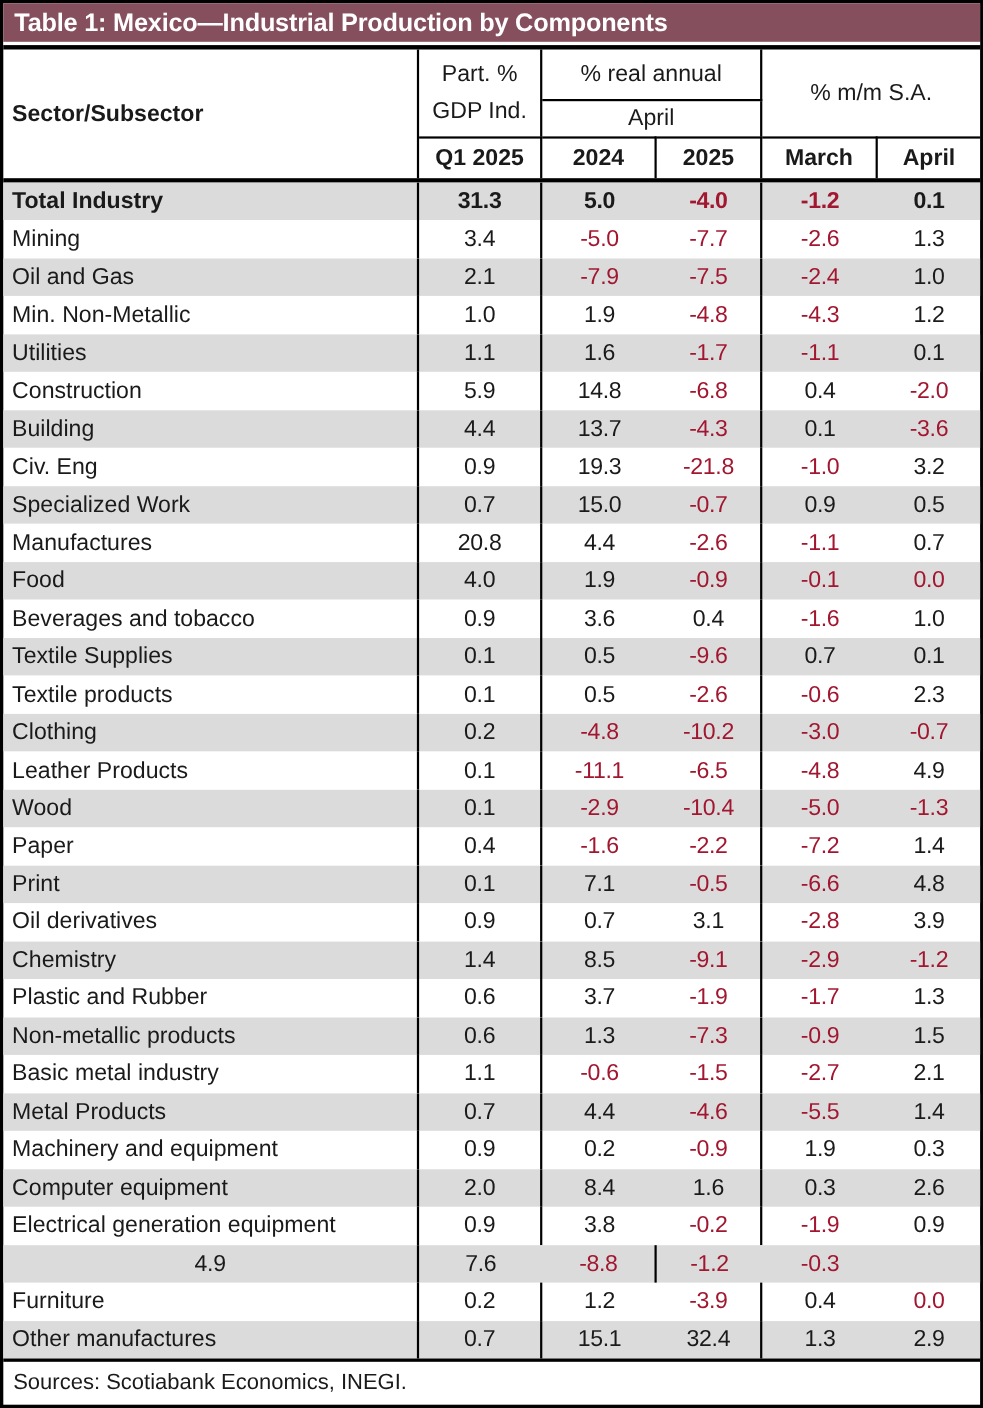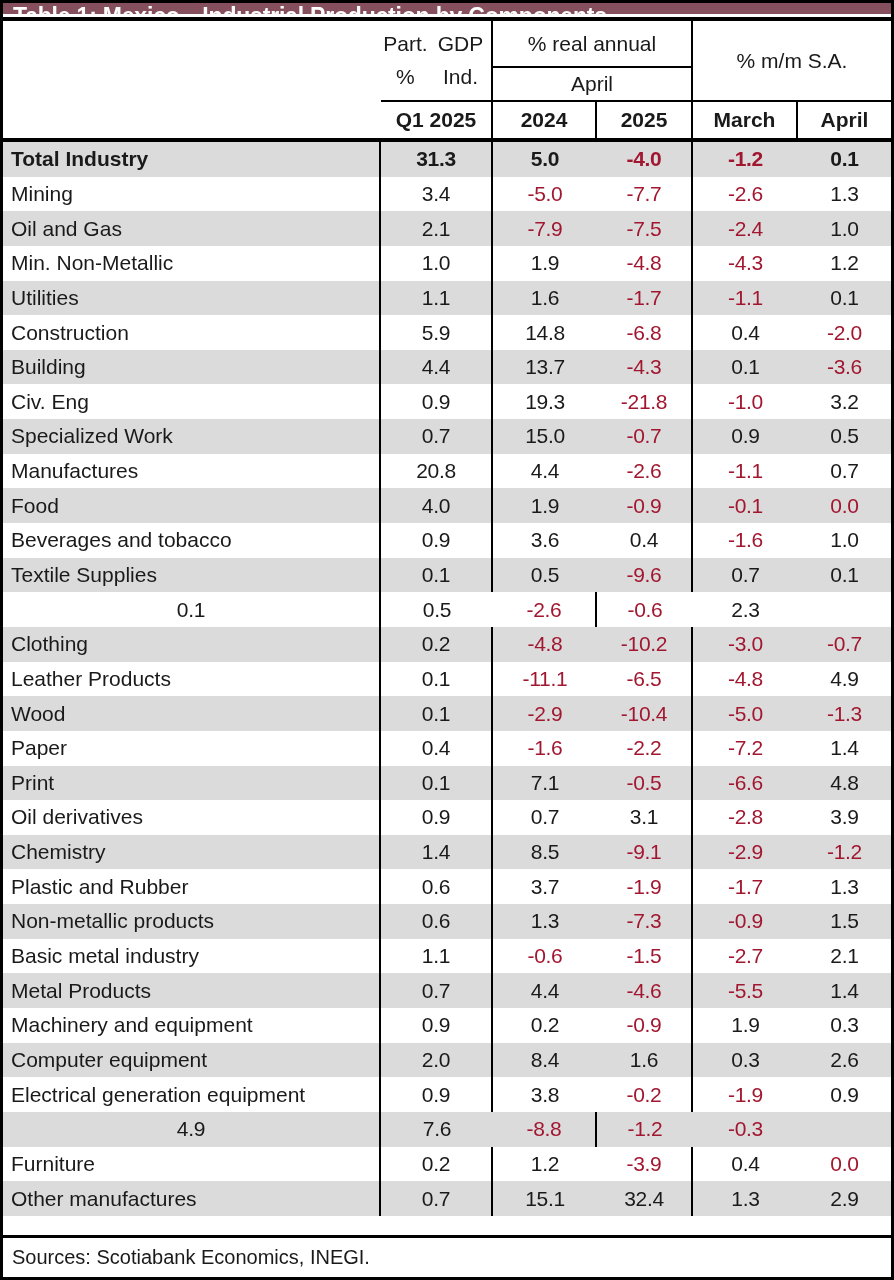--- a/index.html
+++ b/index.html
@@ -17,24 +17,24 @@
     font-family:"Liberation Sans","DejaVu Sans",sans-serif;
     color:var(--positive-value);
   }
   .frame{
     width:894px;height:1280px;
     border:3px solid var(--border);
     display:flex;flex-direction:column;
     background:#ffffff;
   }
   .title-bar{
-    height:14px;flex:0 0 auto;
+    height:38px;flex:0 0 auto;
     background:var(--title-bar-bg);
     border-bottom:3px solid #ffffff;
-    display:flex;align-items:flex-start;
+    display:flex;align-items:center;
     padding-left:10px;
   }
   .title-bar .title{
     color:var(--title-text);
     font-size:23px;font-weight:700;letter-spacing:-0.2px;
   }
   .title-divider{height:4px;flex:0 0 auto;background:var(--border);}
   
   .thead{
     flex:0 0 auto;
@@ -45,21 +45,21 @@
     font-size:21px;
   }
   .hcell{display:flex;align-items:center;justify-content:center;text-align:center;}
   .h-sector{
     grid-row:1/4;grid-column:1;
     justify-content:flex-start;padding-left:8px;
     font-weight:700;border-right:2px solid var(--border);
   }
   .h-part{
     grid-row:1/3;grid-column:2;
-    flex-direction:row;line-height:1.55;
+    flex-direction:column;line-height:1.55;
     border-right:2px solid var(--border);
   }
   .h-real{grid-row:1;grid-column:3/5;border-right:2px solid var(--border);border-bottom:2px solid var(--border);}
   .h-april-span{grid-row:2;grid-column:3/5;border-right:2px solid var(--border);}
   .h-mmsa{grid-row:1/3;grid-column:5/7;}
   .h-sub{grid-row:3;font-weight:700;border-top:2px solid var(--border);}
   .h-q1{grid-column:2;border-right:2px solid var(--border);}
   .h-2024{grid-column:3;border-right:2px solid var(--border);}
   .h-2025{grid-column:4;border-right:2px solid var(--border);}
   .h-march{grid-column:5;border-right:2px solid var(--border);}
@@ -79,34 +79,35 @@
   .cell.sector{justify-content:flex-start;padding-left:8px;border-right:2px solid var(--border);}
   .cell.num{justify-content:center;letter-spacing:-0.3px;}
   .cell.c-q1{border-right:2px solid var(--border);}
   .cell.c-2025{border-right:2px solid var(--border);}
   .cell.neg{color:var(--negative-value);}
   
   .tfoot{
     flex:0 0 42px;
     border-top:3px solid var(--border);
     display:flex;align-items:center;
-    padding-left:9px;font-size:20px;margin-top:19px;
+    padding-left:9px;font-size:20px;
   }
 </style>
 </head>
 <body>
 
 <div class="frame">
 
   <div class="title-bar">
     <span class="title">Table 1: Mexico—Industrial Production by Components</span>
   </div>
   <div class="title-divider"></div>
 
   <div class="thead">
+    <div class="hcell h-sector">Sector/Subsector</div>
     <div class="hcell h-part">
       <span>Part. %</span>
       <span>GDP Ind.</span>
     </div>
     <div class="hcell h-real">% real annual</div>
     <div class="hcell h-april-span">April</div>
     <div class="hcell h-mmsa">% m/m S.A.</div>
     <div class="hcell h-sub h-q1">Q1 2025</div>
     <div class="hcell h-sub h-2024">2024</div>
     <div class="hcell h-sub h-2025">2025</div>
@@ -226,20 +227,21 @@
   <div class="row">
     <div class="cell sector">Textile Supplies</div>
     <div class="cell num c-q1">0.1</div>
     <div class="cell num c-2024">0.5</div>
     <div class="cell num c-2025 neg">-9.6</div>
     <div class="cell num c-mar">0.7</div>
     <div class="cell num c-apr">0.1</div>
   </div>
 
   <div class="row">
+    <div class="cell sector">Textile products</div>
     <div class="cell num c-q1">0.1</div>
     <div class="cell num c-2024">0.5</div>
     <div class="cell num c-2025 neg">-2.6</div>
     <div class="cell num c-mar neg">-0.6</div>
     <div class="cell num c-apr">2.3</div>
   </div>
 
   <div class="row">
     <div class="cell sector">Clothing</div>
     <div class="cell num c-q1">0.2</div>

